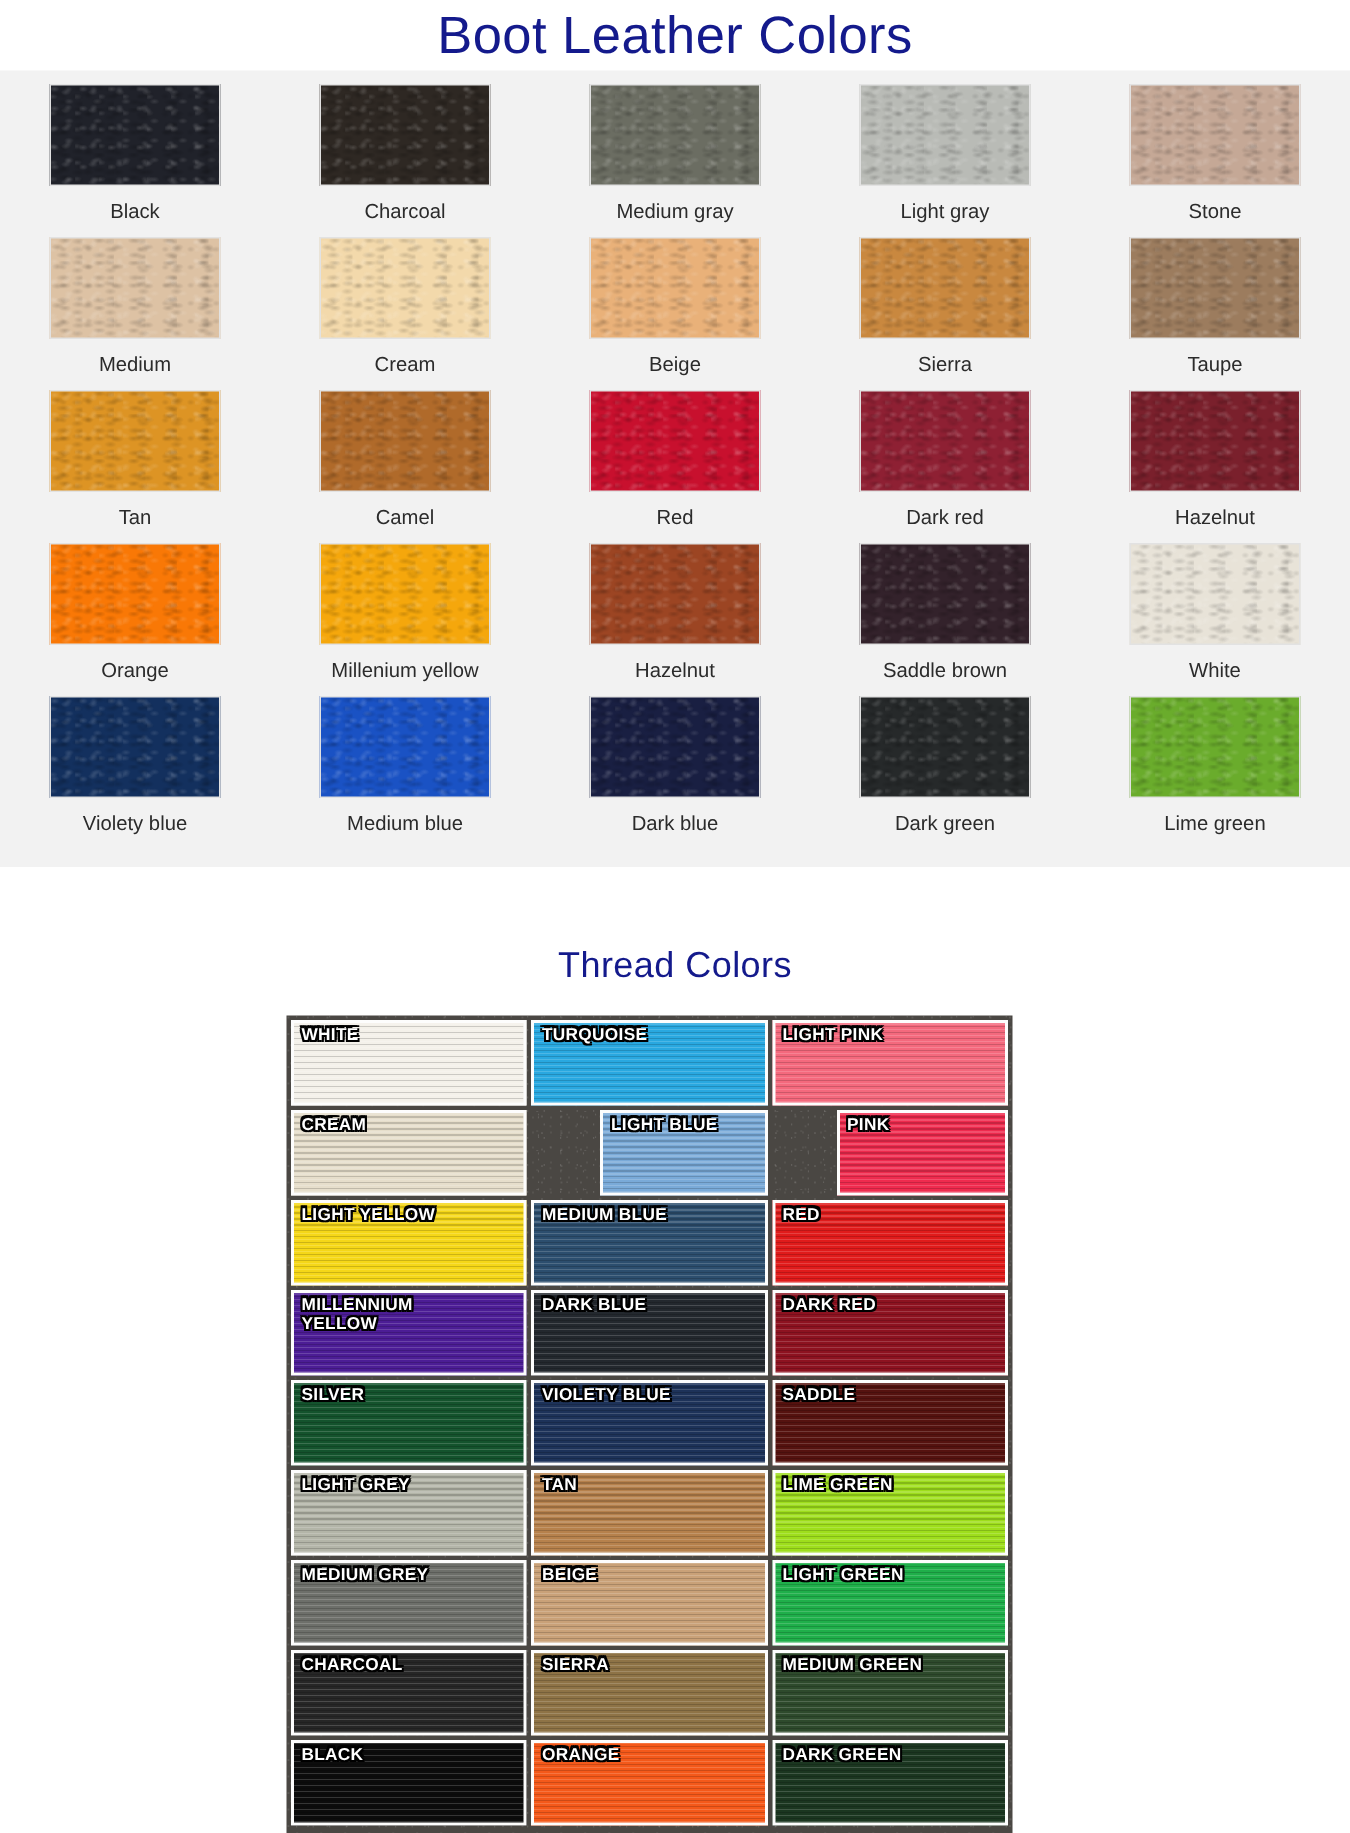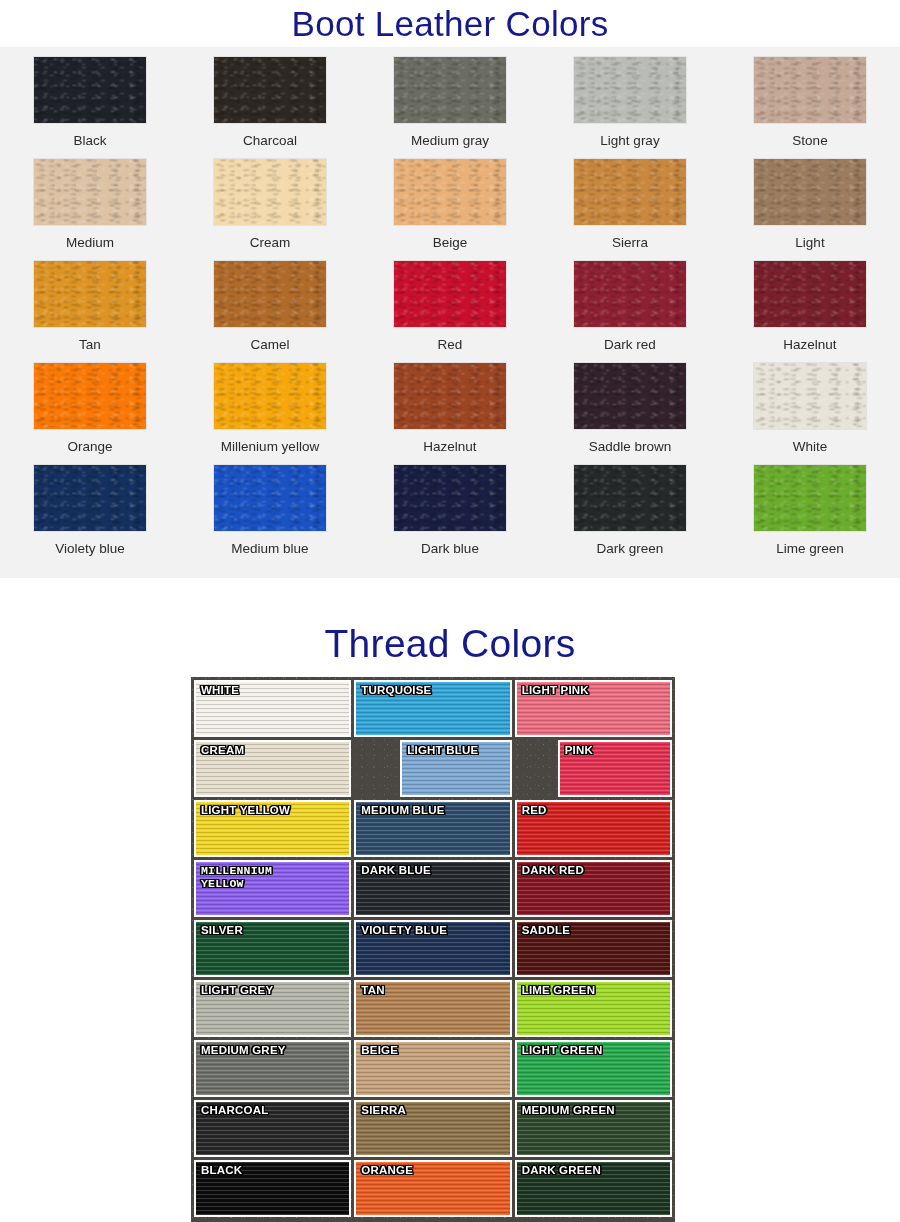--- a/index.html
+++ b/index.html
@@ -77,21 +77,21 @@
     margin-top:9px;
     font-size:13.5px;
     color:#2b2b2b;
     text-align:center;
     line-height:16px;
     white-space:nowrap;
   }
 
   
   #thread-section{position:absolute;left:0;top:619px;width:900px;}
-  #thread-title{font-size:39px;padding-top:4px;}
+  #thread-title{font-size:24px;padding-top:4px;}
 
   #thread-grid-wrap{
     position:absolute;
     left:191px;top:58px;
     width:484px;height:545px;
     background:#4a4743;
     padding:3px 3px 0 3px;
     box-sizing:border-box;
     overflow:hidden;
   }
@@ -194,21 +194,21 @@
         <div class="leather-cell">
           <div class="swatch" style="background: rgb(233, 177, 121);"></div>
           <div class="swatch-label">Beige</div>
         </div>
         <div class="leather-cell">
           <div class="swatch" style="background: rgb(201, 136, 63);"></div>
           <div class="swatch-label">Sierra</div>
         </div>
         <div class="leather-cell">
           <div class="swatch" style="background: rgb(156, 124, 94);"></div>
-          <div class="swatch-label">Light</div>
+          <div class="swatch-label">Taupe</div>
         </div>
         <div class="leather-cell">
           <div class="swatch" style="background: rgb(221, 148, 36);"></div>
           <div class="swatch-label">Tan</div>
         </div>
         <div class="leather-cell">
           <div class="swatch" style="background: rgb(176, 106, 42);"></div>
           <div class="swatch-label">Camel</div>
         </div>
         <div class="leather-cell">
@@ -291,21 +291,21 @@
         </div>
         <div class="thread-cell" style="background: rgb(245, 215, 24);">
           <div class="thread-label">LIGHT YELLOW</div>
         </div>
         <div class="thread-cell" style="background: rgb(44, 78, 110);">
           <div class="thread-label">MEDIUM BLUE</div>
         </div>
         <div class="thread-cell" style="background: rgb(224, 27, 27);">
           <div class="thread-label">RED</div>
         </div>
-        <div class="thread-cell" style="background: #8b5cf6; font-family: Liberation Mono, monospace;">
+        <div class="thread-cell" style="background: #4c1d95;">
           <div class="thread-label">MILLENNIUM
 YELLOW</div>
         </div>
         <div class="thread-cell" style="background: rgb(35, 40, 46);">
           <div class="thread-label">DARK BLUE</div>
         </div>
         <div class="thread-cell" style="background: rgb(141, 18, 32);">
           <div class="thread-label">DARK RED</div>
         </div>
         <div class="thread-cell" style="background: #14532d;">

